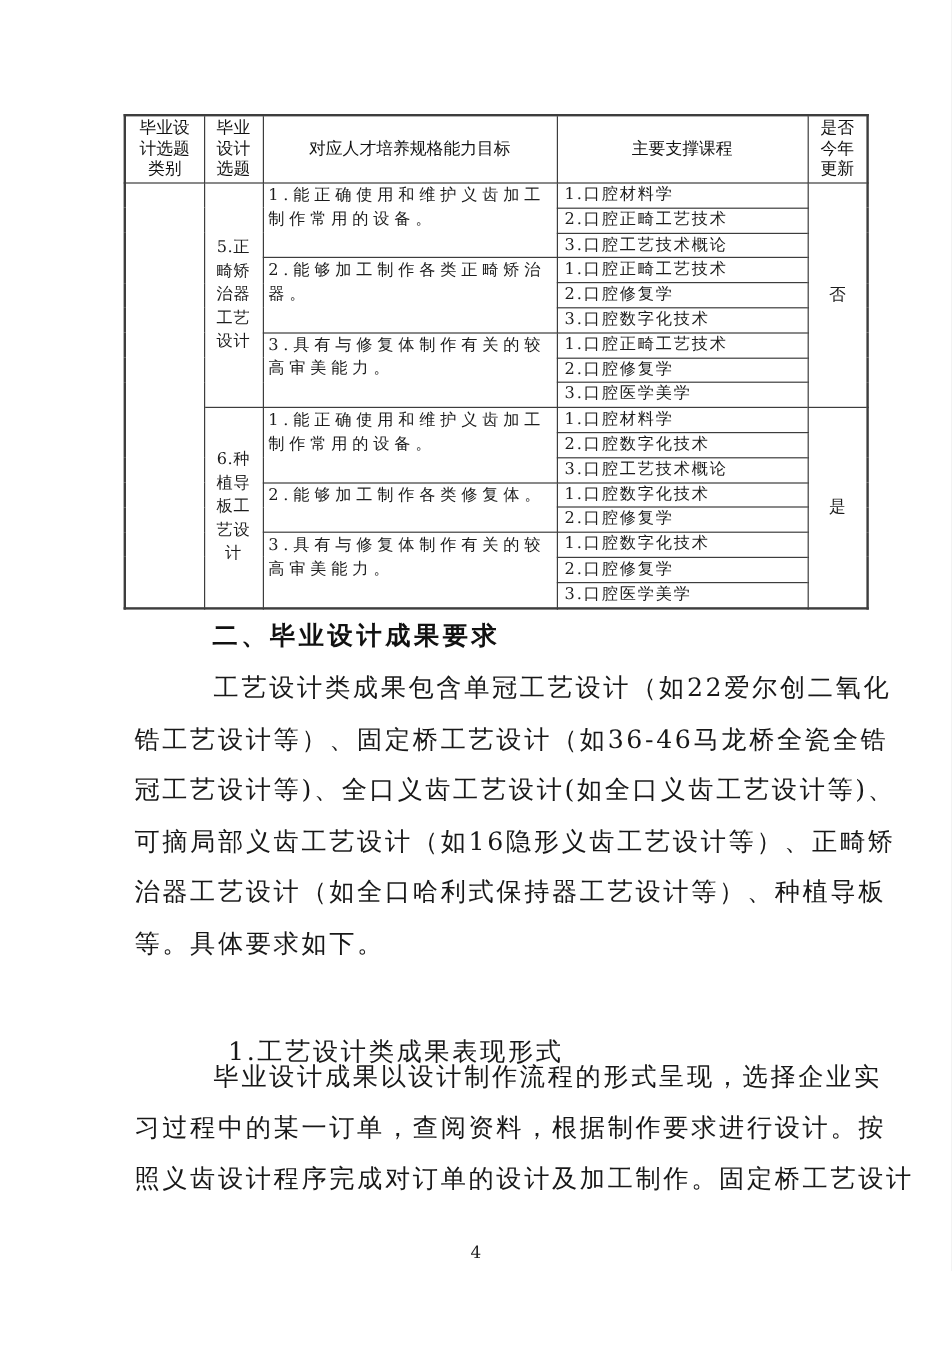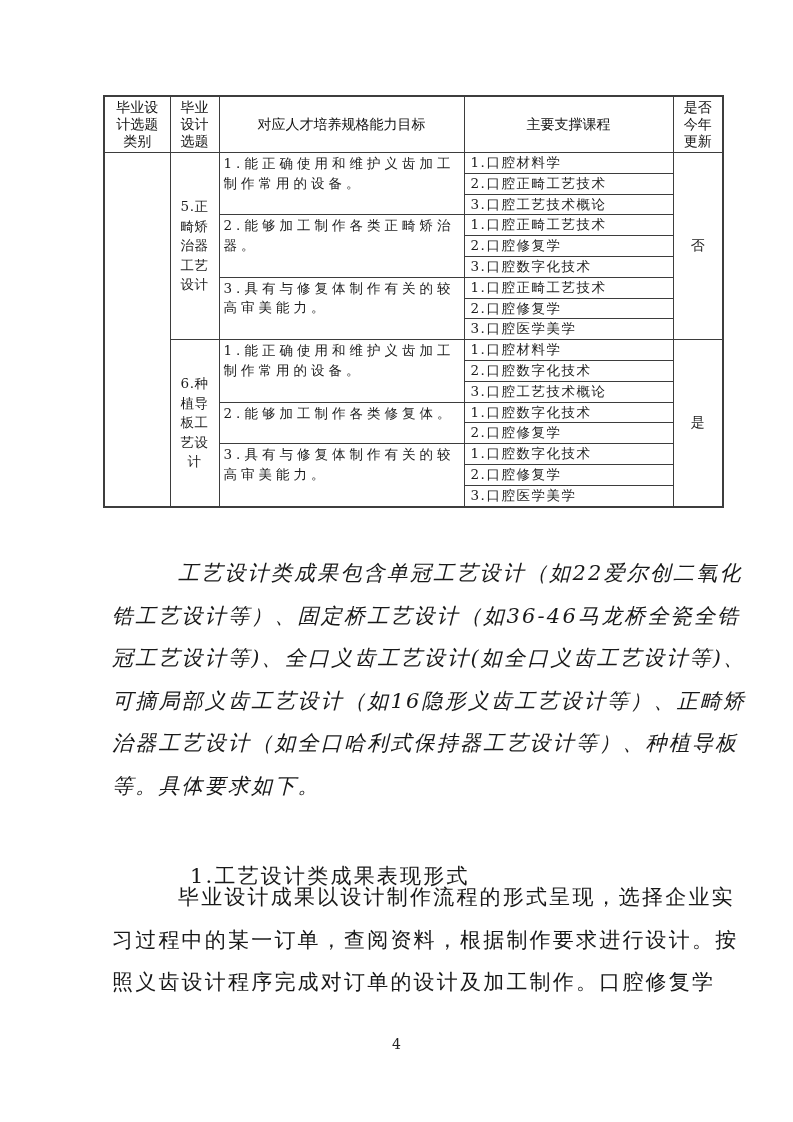--- a/index.html
+++ b/index.html
@@ -79,21 +79,21 @@
     letter-spacing:3px;
     color:#111;
     white-space:nowrap;
   }
   .body-block {
     position:absolute; left:112px; width:620px;
     font-size:21px;
     letter-spacing:2.2px;
     color:#181818;
   }
-  #paragraph-1 { top:552px;font-style:italic; }
+  #paragraph-1 { top:552px; }
   #subheading-1 { top:855px; }
   #paragraph-2 { top:876px; }
   .body-line {
     height:42.5px;
     line-height:42.5px;
     white-space:nowrap;
   }
   .indent-first { padding-left:66px; }
   .indent-sub  { padding-left:78px; }
 
@@ -201,35 +201,36 @@
       </tr>
       <tr>
         <td class="cell-course">2.口腔修复学</td>
       </tr>
       <tr>
         <td class="cell-course">3.口腔医学美学</td>
       </tr>
     </tbody>
   </table>
 
+  <div class="section-heading">二、毕业设计成果要求</div>
 
   <div class="body-block" id="paragraph-1">
     <div class="body-line indent-first">工艺设计类成果包含单冠工艺设计（如22爱尔创二氧化</div>
     <div class="body-line">锆工艺设计等）、固定桥工艺设计（如36-46马龙桥全瓷全锆</div>
     <div class="body-line">冠工艺设计等)、全口义齿工艺设计(如全口义齿工艺设计等)、</div>
     <div class="body-line">可摘局部义齿工艺设计（如16隐形义齿工艺设计等）、正畸矫</div>
     <div class="body-line">治器工艺设计（如全口哈利式保持器工艺设计等）、种植导板</div>
     <div class="body-line">等。具体要求如下。</div>
   </div>
 
   <div class="body-block" id="subheading-1">
     <div class="body-line indent-sub">1.工艺设计类成果表现形式</div>
   </div>
 
   <div class="body-block" id="paragraph-2">
     <div class="body-line indent-first">毕业设计成果以设计制作流程的形式呈现，选择企业实</div>
     <div class="body-line">习过程中的某一订单，查阅资料，根据制作要求进行设计。按</div>
-    <div class="body-line">照义齿设计程序完成对订单的设计及加工制作。口腔修复学</div>
+    <div class="body-line">照义齿设计程序完成对订单的设计及加工制作。固定桥工艺设计</div>
   </div>
 
   <div class="page-number">4</div>
 
 </div>
 
 </body></html>

